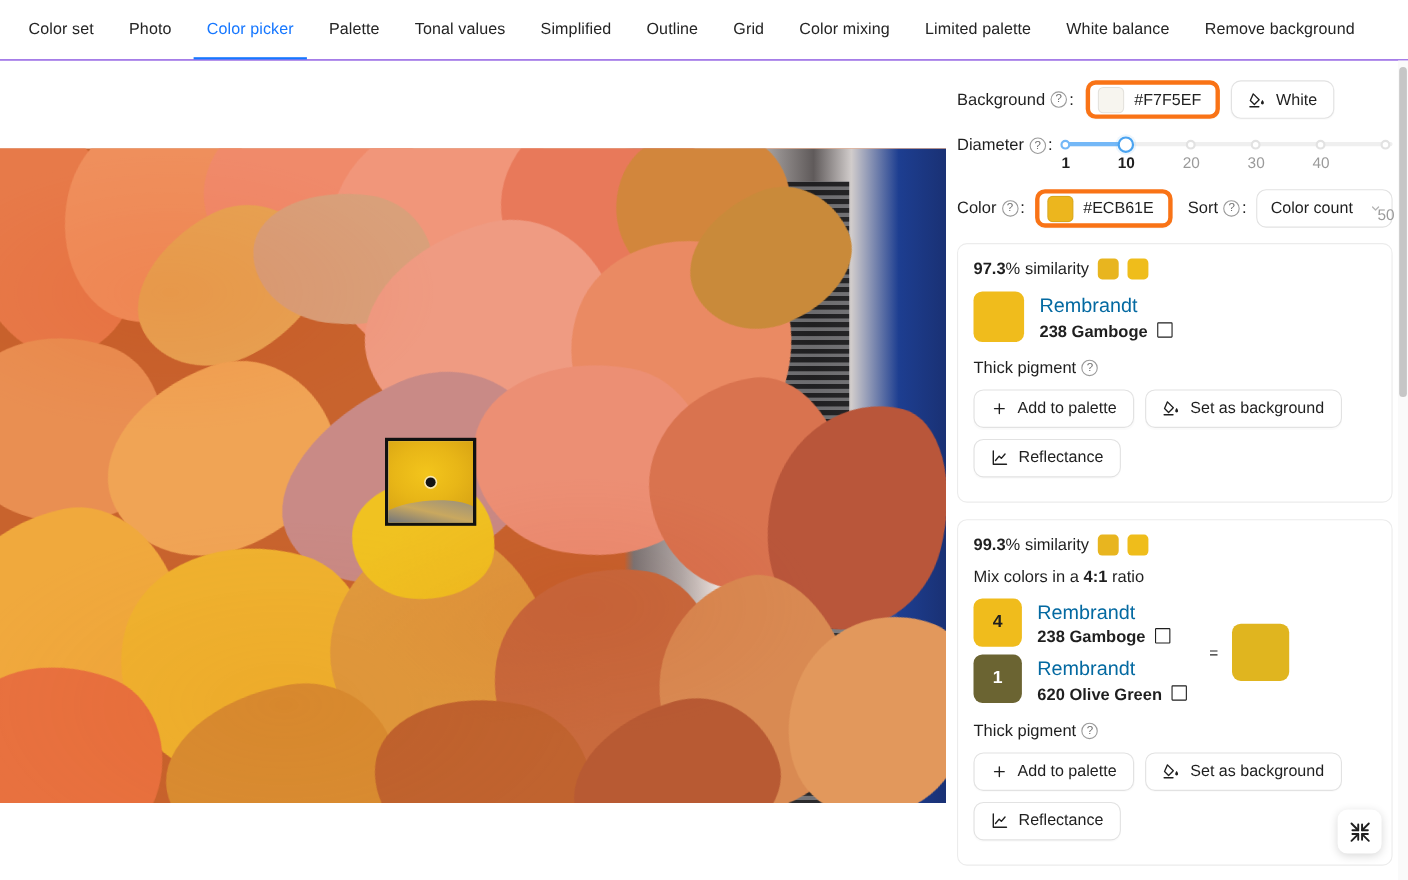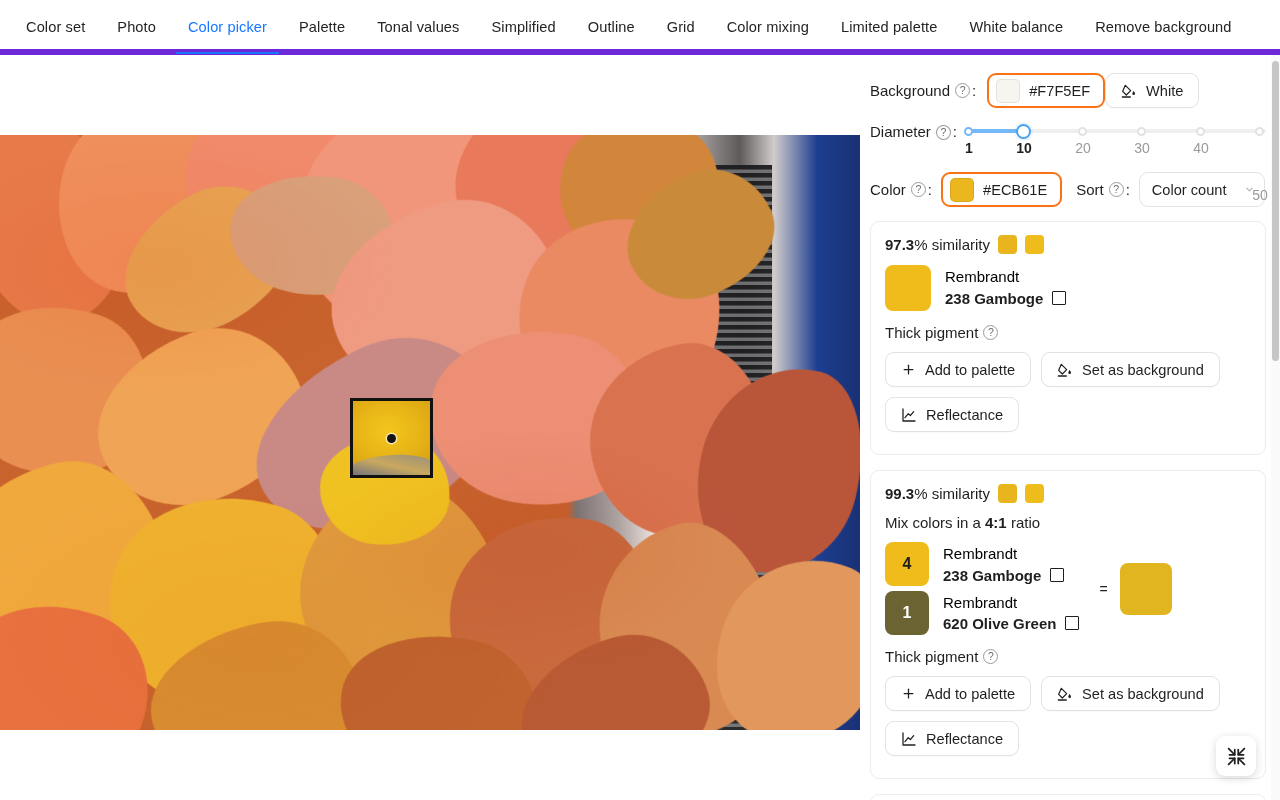--- a/index.html
+++ b/index.html
@@ -13,21 +13,21 @@
     color: #1f1f1f;
     -webkit-font-smoothing: antialiased;
   }
   .app { position: relative; width: 1280px; height: 800px; overflow: hidden; }
 
   
   .tabbar {
     position: absolute; top: 0; left: 0;
     width: 1280px; height: 55px;
     background: #fff;
-    border-bottom: 6px solid #6d28d9;
+    border-bottom: 1px solid #6d28d9;
     display: flex; align-items: flex-start;
     padding: 0 10px;
     z-index: 20;
   }
   .tab {
     position: relative;
     height: 54px;
     display: flex; align-items: center;
     padding: 0 16px;
     font-size: 14.6px;
@@ -148,21 +148,21 @@
     width: 15px; height: 15px; margin: 0 2px 0 5px;
     border: 1px solid #9b9b9b; border-radius: 50%;
     font-size: 10.5px; color: #6e6e6e; line-height: 1;
     cursor: pointer; vertical-align: middle;
   }
   .colon { font-size: 15px; margin-right: 9px; }
 
   .field-btn {
     display: inline-flex; align-items: center; gap: 9px;
     height: 35px; padding: 0 13px 0 7px;
-    border: 2px solid #f97316; border-radius: 9px;
+    border: 4px solid #f97316; border-radius: 9px;
     background: #fff; cursor: pointer;
     font-size: 14.6px; color: #1f1f1f;
     box-shadow: 0 1px 1px rgba(0,0,0,.02);
   }
   .chip { width: 24px; height: 24px; border-radius: 5px; border: 1px solid rgba(0,0,0,.08); flex: none; }
   .plain-btn {
     display: inline-flex; align-items: center; gap: 9px;
     height: 35px; padding: 0 15px;
     border: 1px solid #e2e2e2; border-radius: 9px;
     background: #fff; cursor: pointer;
@@ -220,21 +220,21 @@
   .mixnote { font-size: 15px; color: #1f1f1f; margin-top: 11px; }
   .mixnote b { font-weight: bold; }
 
   .paint-row { display: flex; align-items: flex-start; margin-top: 11px; }
   .paint-swatch {
     width: 44px; height: 44px; border-radius: 8px; flex: none;
     display: flex; align-items: center; justify-content: center;
     font-size: 16px; font-weight: bold;
   }
   .paint-meta { margin-left: 14px; line-height: 1.36; padding-top: 1px; }
-  .brand { font-size: 15px; color: #000000; margin-top: 30px; }
+  .brand { font-size: 18px; color: #0369a1; margin-top: 30px; }
   .pname { font-size: 15px; font-weight: bold; color: #1f1f1f; display: inline-block; }
   .cbox {
     display: inline-block; width: 14px; height: 14px; margin-left: 9px;
     border: 1.6px solid #1f1f1f; border-radius: 1px;
     vertical-align: -1px; cursor: pointer; background: #fff;
   }
 
   .mix-block { display: flex; align-items: center; margin-top: 11px; }
   .mix-left { display: flex; flex-direction: column; gap: 4px; }
   .mix-item { display: flex; align-items: flex-start; }
@@ -358,21 +358,21 @@
   <div class="panel">
 
     <div class="ctrl-row" style="margin-top:18px;">
       <span class="lbl">Background</span>
       <span class="qmark">?</span>
       <span class="colon">:</span>
       <div class="field-btn" style="margin-left:2px;">
         <span class="chip" style="background:#F7F5EF;"></span>
         <span>#F7F5EF</span>
       </div>
-      <div class="plain-btn" style="">
+      <div class="plain-btn" style="margin-left:10px;">
         <span class="ic">
           <svg width="16" height="16" viewBox="0 0 24 24" fill="none" stroke="#1f1f1f" stroke-width="1.8" stroke-linecap="round" stroke-linejoin="round">
             <path d="M6.5 3.5 L14.5 11.5 L8 18 L2.5 12.5 Z" fill="#fff"></path>
             <path d="M19 12c0 0 2 2.6 2 4a2 2 0 1 1-4 0c0-1.4 2-4 2-4z" fill="#1f1f1f" stroke="none"></path>
             <line x1="2" y1="21" x2="14" y2="21" stroke-width="2"></line>
           </svg>
         </span>
         <span>White</span>
       </div>
     </div>

